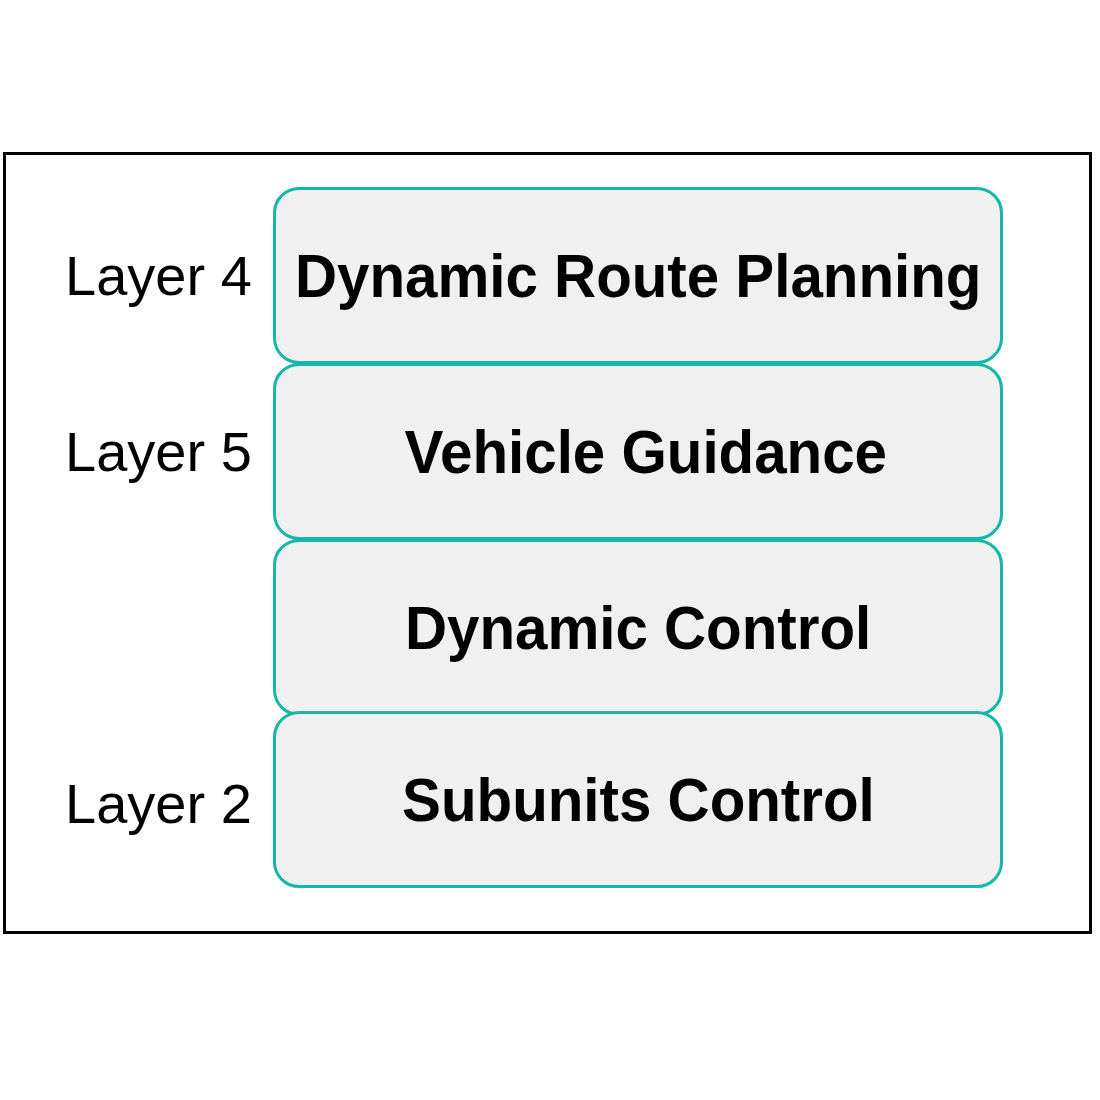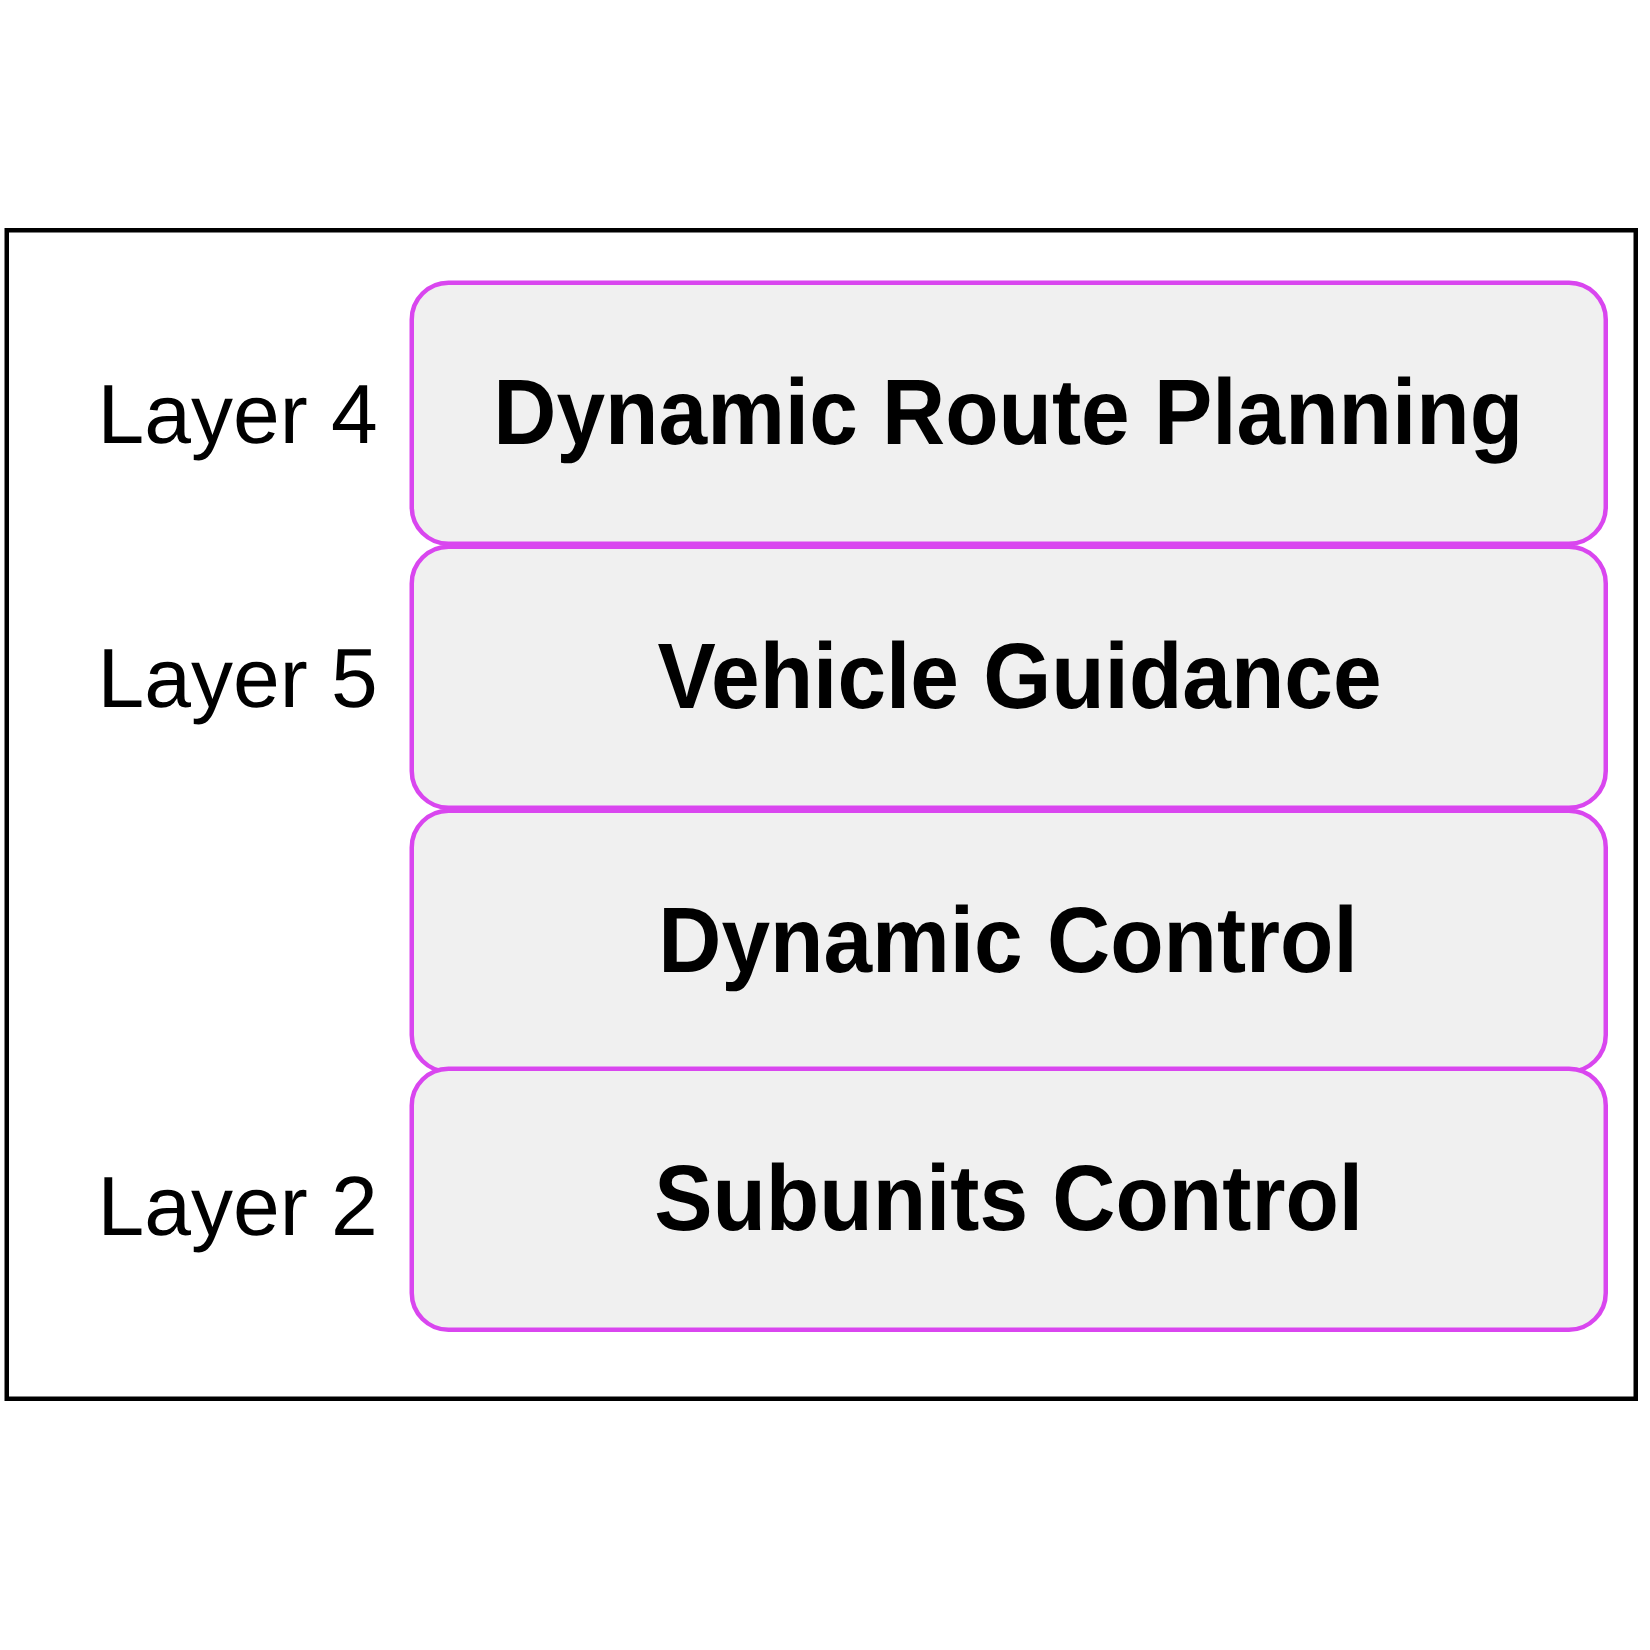--- a/index.html
+++ b/index.html
@@ -44,25 +44,25 @@
     letter-spacing: 0px;
     white-space: nowrap;
     line-height: 1;
     margin-left: 32px;
   }
 
   
   .layer-box {
     position: absolute;
     left: 273px;
-    width: 799px;
+    width: 730px;
     height: 177px;
     box-sizing: border-box;
     background: #f0f0f0;
-    border: 3px solid #d946ef;
+    border: 3px solid #14b8a6;
     border-radius: 26px;
     display: flex;
     align-items: center;
     justify-content: center;
   }
 
   .layer-box-label {
     font-family: "Liberation Sans Narrow", "Liberation Sans", sans-serif;
     font-size: 62px;
     font-weight: 700;

